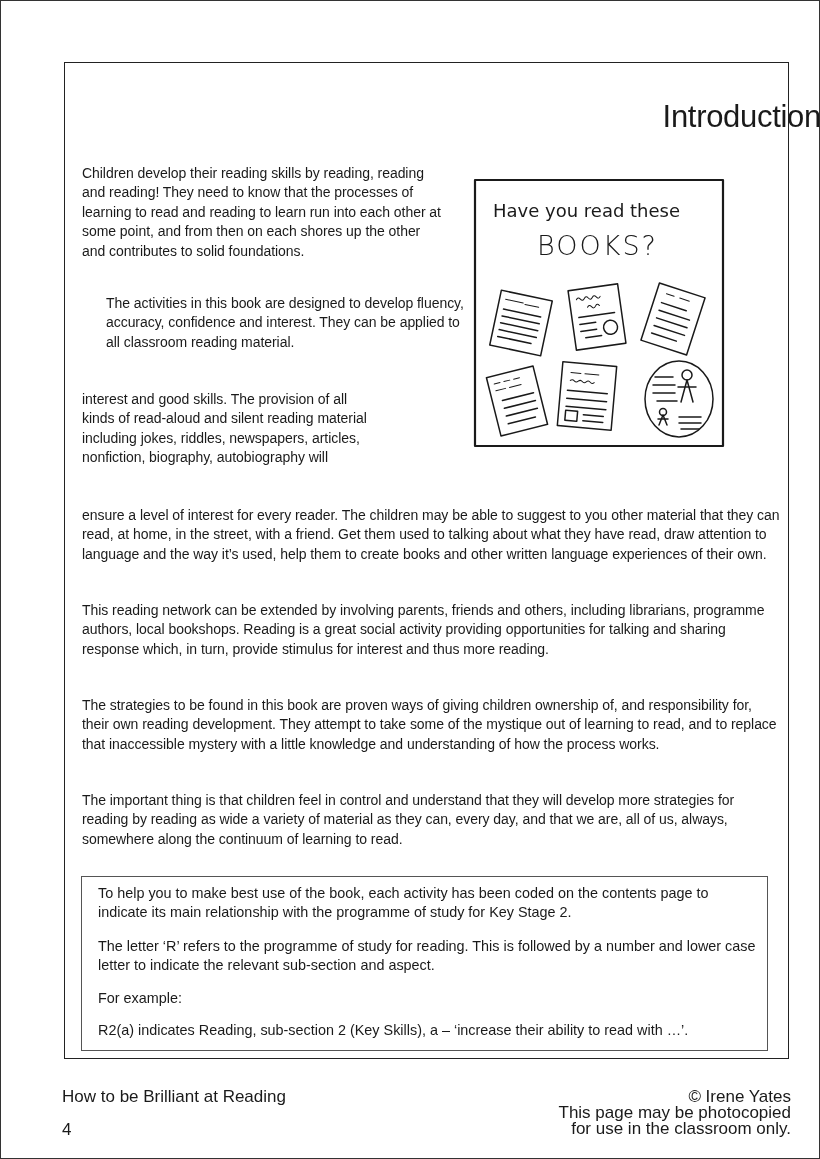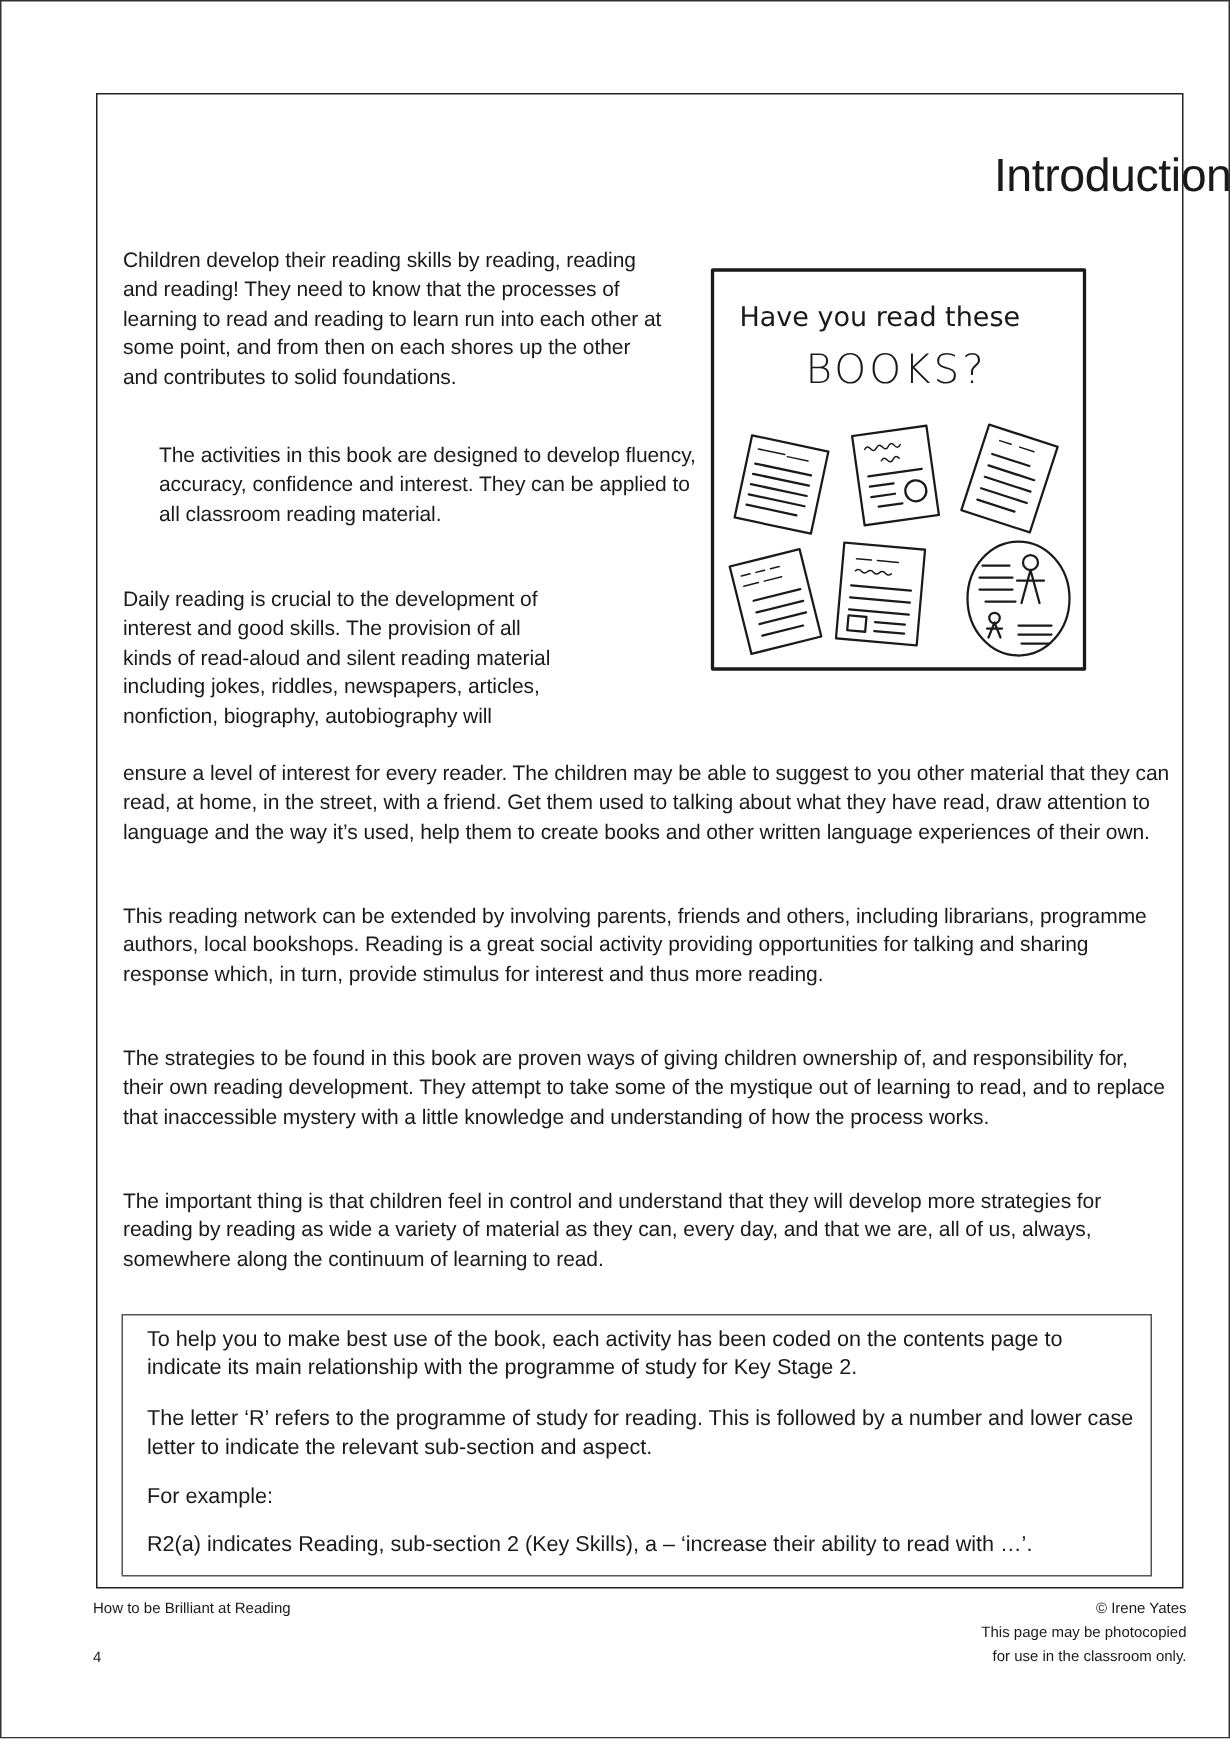--- a/index.html
+++ b/index.html
@@ -14,41 +14,40 @@
   .p2 { left:82px; top:294px; width:360px;margin-left:24px; }
   .p3 { left:82px; top:390px; width:360px; }
   .p3b { left:82px; top:506px; width:700px; }
   .p4 { left:82px; top:601px; width:700px; }
   .p5 { left:82px; top:696px; width:700px; }
   .p6 { left:82px; top:791px; width:700px; }
   .illus { position:absolute; left:473px; top:177px; width:252px; height:271px; }
   .inner-box { position:absolute; left:81px; top:876px; width:687px; height:175px; border:1px solid #555; box-sizing:border-box; }
   .ib { position:absolute; left:98px; font-size:14.4px; line-height:18.6px; width:660px; }
   .ib1 { top:884px; } .ib2 { top:937px; } .ib3 { top:989px; } .ib4 { top:1021px; }
-  .foot { position:absolute; font-size:10px; line-height:16px; }
+  .foot { position:absolute; font-size:17px; line-height:16px;margin-top:24px; }
   .f-left { left:62px; top:1065px; }
   .f-num { left:62px; top:1098px; }
   .f-right { right:29px; top:1065px; text-align:right; }
 </style>
 </head>
 <body>
 
 <div class="page-border"></div>
 <div class="frame"></div>
 
 <h1 class="title">Introduction</h1>
 
 <div class="txt p1">
     <p>Children develop their reading skills by reading, reading and reading! They need to know that the processes of learning to read and reading to learn run into each other at some point, and from then on each shores up the other and contributes to solid foundations.</p>
   </div>
 <div class="txt p2">
     <p>The activities in this book are designed to develop fluency, accuracy, confidence and interest. They can be applied to all classroom reading material.</p>
   </div>
 <div class="txt p3">
-  <div>Daily reading is crucial to the development of</div>
   <div>interest and good skills. The provision of all</div>
   <div>kinds of read-aloud and silent reading material</div>
   <div>including jokes, riddles, newspapers, articles,</div>
   <div>nonfiction, biography, autobiography will</div>
 </div>
 <div class="txt p3b">
     <p>ensure a level of interest for every reader. The children may be able to suggest to you other material that they can read, at home, in the street, with a friend. Get them used to talking about what they have read, draw attention to language and the way it’s used, help them to create books and other written language experiences of their own.</p>
   </div>
 <div class="txt p4">
     <p>This reading network can be extended by involving parents, friends and others, including librarians, programme authors, local bookshops. Reading is a great social activity providing opportunities for talking and sharing response which, in turn, provide stimulus for interest and thus more reading.</p>

